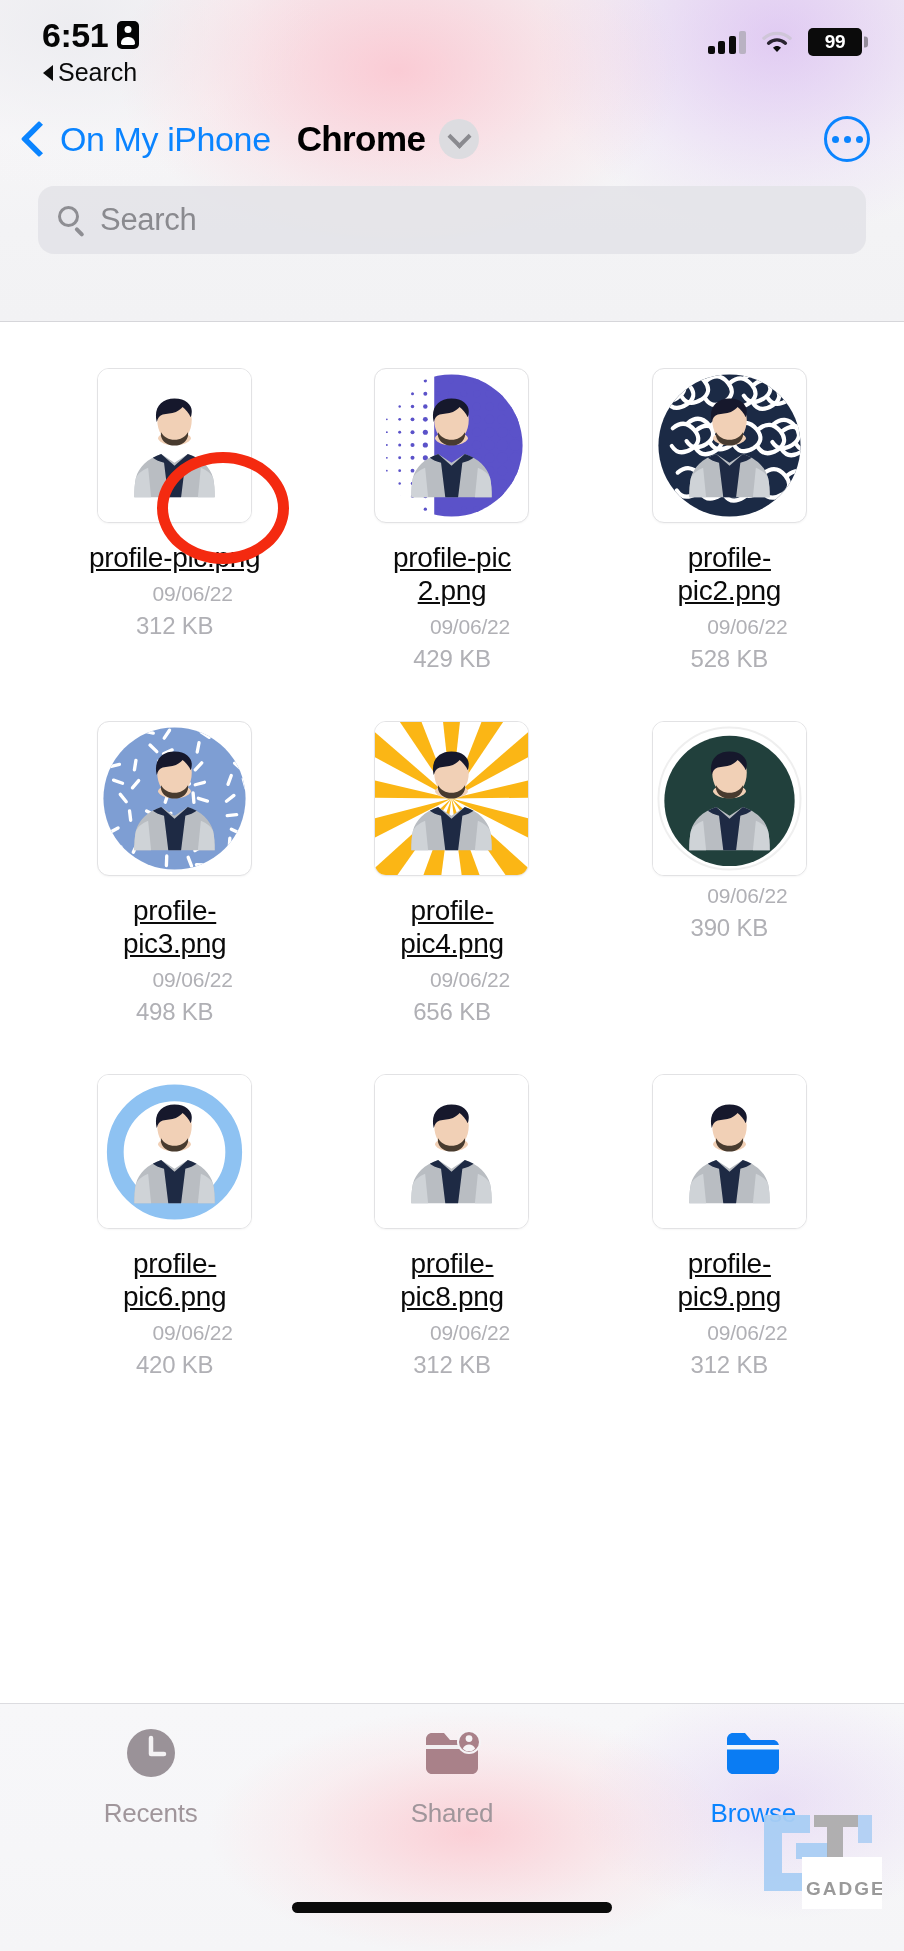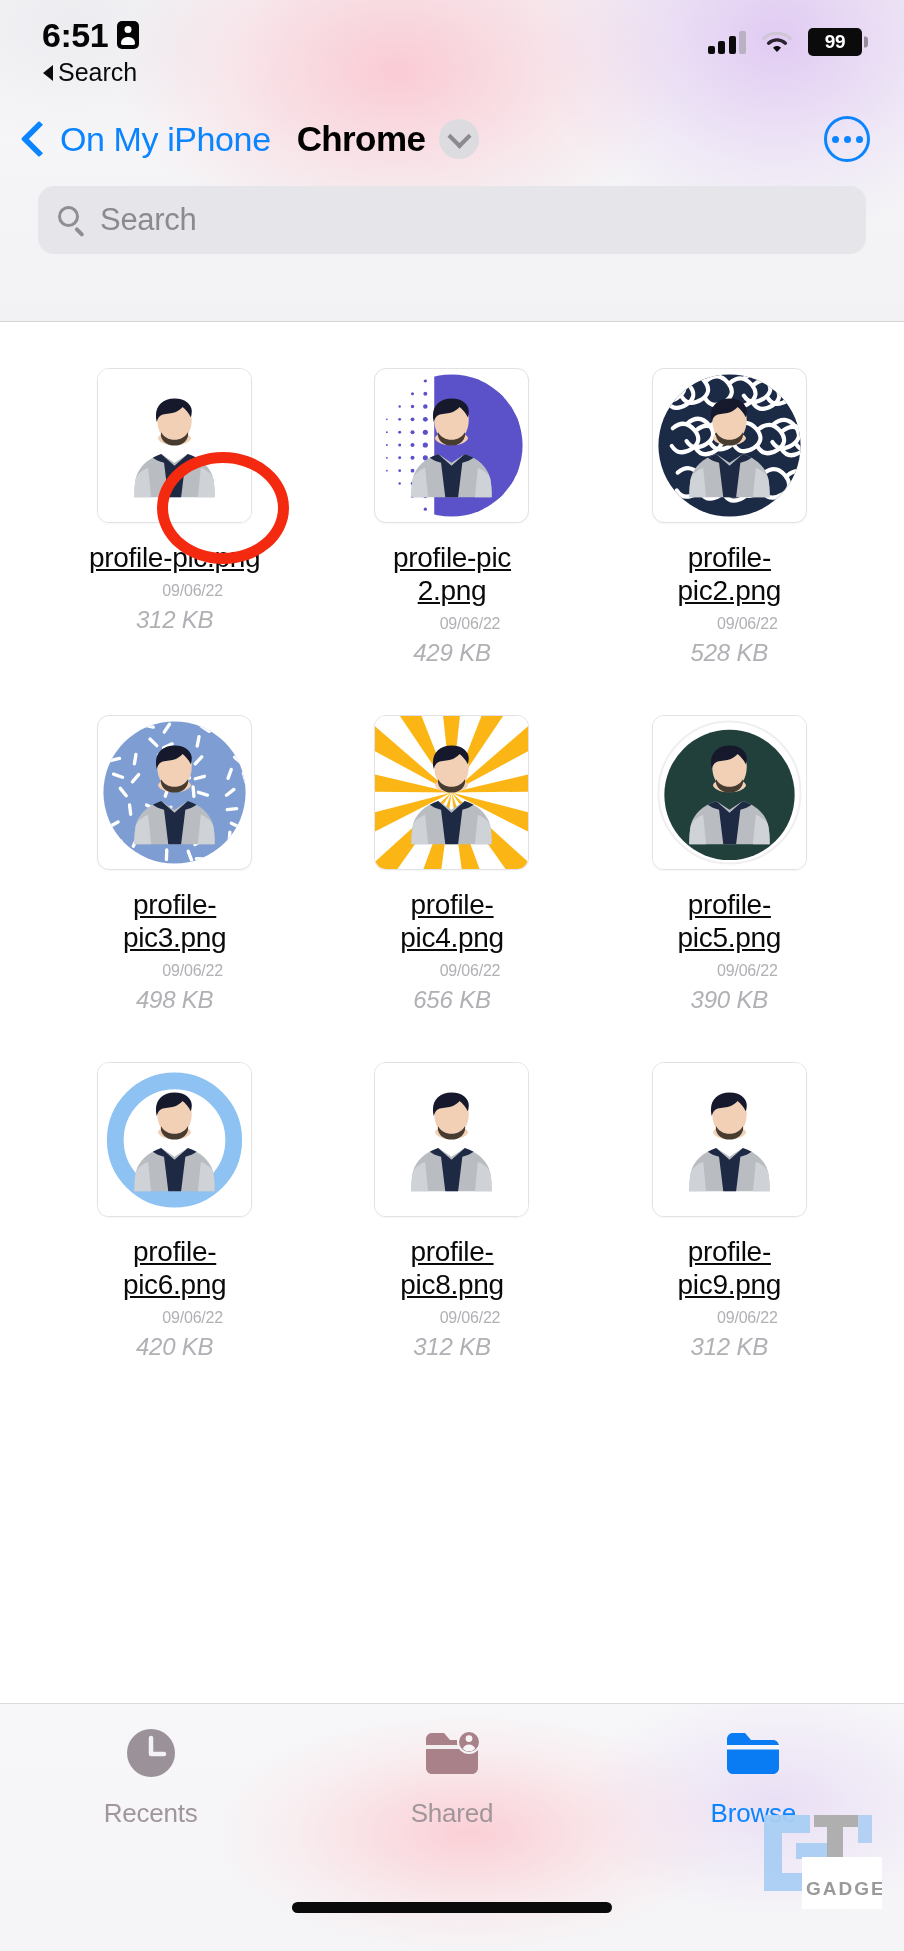--- a/index.html
+++ b/index.html
@@ -152,22 +152,22 @@
     overflow:hidden;position:relative;
     box-shadow:0 1px 2px rgba(0,0,0,.04);
   }
   .thumb svg{position:absolute;inset:0;width:100%;height:100%;display:block;}
   .fname{
     margin-top:18px;font-size:28px;line-height:1.18;color:#0a0a0a;
     text-align:center;max-width:178px;letter-spacing:-.3px;
     word-break:break-word;
     text-decoration:underline;
   }
-  .fdate{margin-top:8px;font-size:16px;color:#b0b0b5;text-align:center;letter-spacing:-.2px;margin-left:36px;}
-  .fsize{margin-top:6px;font-size:24px;color:#b0b0b5;text-align:center;letter-spacing:-.2px;font-style:italic;}
+  .fdate{margin-top:8px;font-size:21px;color:#b0b0b5;text-align:center;letter-spacing:-.2px;margin-left:36px;}
+  .fsize{margin-top:6px;font-size:24px;color:#b0b0b5;text-align:center;letter-spacing:-.2px;}
 
   
   .peek{
     position:absolute;left:0;right:0;bottom:0;height:34px;
     padding:0 36px;box-sizing:border-box;
     display:grid;grid-template-columns:repeat(3,1fr);
   }
   .peek-cell{display:flex;justify-content:center;align-items:flex-end;height:34px;}
   .peek-thumb{
     width:155px;height:155px;border-radius:12px;overflow:hidden;
@@ -619,22 +619,20 @@
     <path d="M77.5 34c-10 0-17.5 6.8-17.5 17.2 0 6.4 1.6 11.5 4 15.2-2.2 1.2-3.2 2.6-3.2 4.2 0 0 2.6 6.6 16.7 6.6s16.7-6.6 16.7-6.6c0-1.6-1-3-3.2-4.2 2.4-3.7 4-8.8 4-15.2C95 40.8 87.5 34 77.5 34z" fill="#f1d0b6"></path>
     <path d="M77.5 30c-11.5 0-18.8 7-18.8 17.3 0 2.6.4 4.8.9 6.3.9-4 3-6.6 6-7.5 4-1.2 8.6-.5 13.3-2.6 3.1-1.4 5.4-3.3 6.8-5 2.9 2.6 6.5 6 8.2 10.3.7-1.6 1.1-3.7 1.1-6.3C95 36.6 88.9 30 77.5 30z" fill="#16182c"></path>
     <path d="M64 64c2.6 4.8 7.6 7.6 13.5 7.6S88.4 68.8 91 64c1.1 3.6-.8 8-4.2 10.6-2.6 2-5.9 3-9.3 3s-6.7-1-9.3-3C64.8 72 62.9 67.6 64 64z" fill="#2a2118" opacity=".85"></path>
     <path d="M64 86c-14 4.6-23 13.4-25.6 24.4-1.3 5.6-1.6 12.3-1.6 19.6h81.4c0-7.3-.3-14-1.6-19.6C113.9 99.4 105 90.6 91 86l-13.5 9z" fill="#b9bdc2"></path>
     <path d="M64 86l13.5 12L91 86c3.3 1.1 6.3 2.4 8.9 3.9-3 2.2-6.9 4-11.4 5.1l-4.3 35h-13l-4.3-35c-4.5-1.1-8.4-2.9-11.4-5.1 2.6-1.5 5.6-2.8 8.5-3.9z" fill="#1e2a44"></path>
     <path d="M38.4 110.4c-1.3 5.6-1.6 12.3-1.6 19.6h17l-3-30c-6 2.4-10.6 6.1-12.4 10.4z" fill="#cfd3d7"></path>
     <path d="M116.6 110.4c1.3 5.6 1.6 12.3 1.6 19.6h-17l3-30c6 2.4 10.6 6.1 12.4 10.4z" fill="#cfd3d7"></path>
   </g>
             </svg>
           </div>
-          <div class="fname">profile-
-pic5.png</div>
           <div class="fdate">09/06/22</div>
           <div class="fsize">390 KB</div>
         </div>
         <div class="cell">
           <div class="thumb">
             <svg viewBox="0 0 155 155">
               <rect width="155" height="155" fill="#fff"></rect>
               <circle cx="77.5" cy="78" r="60" fill="none" stroke="#8ec2f2" stroke-width="17"></circle>
   <g>
     <path d="M77.5 34c-10 0-17.5 6.8-17.5 17.2 0 6.4 1.6 11.5 4 15.2-2.2 1.2-3.2 2.6-3.2 4.2 0 0 2.6 6.6 16.7 6.6s16.7-6.6 16.7-6.6c0-1.6-1-3-3.2-4.2 2.4-3.7 4-8.8 4-15.2C95 40.8 87.5 34 77.5 34z" fill="#f1d0b6"></path>

